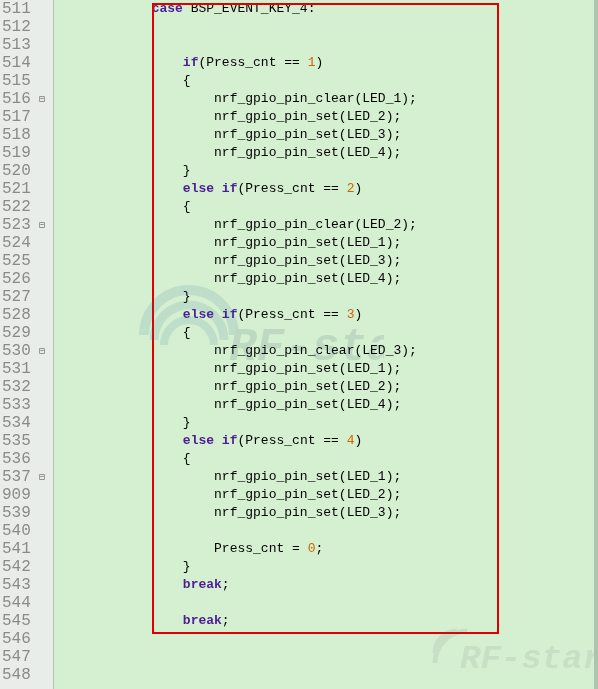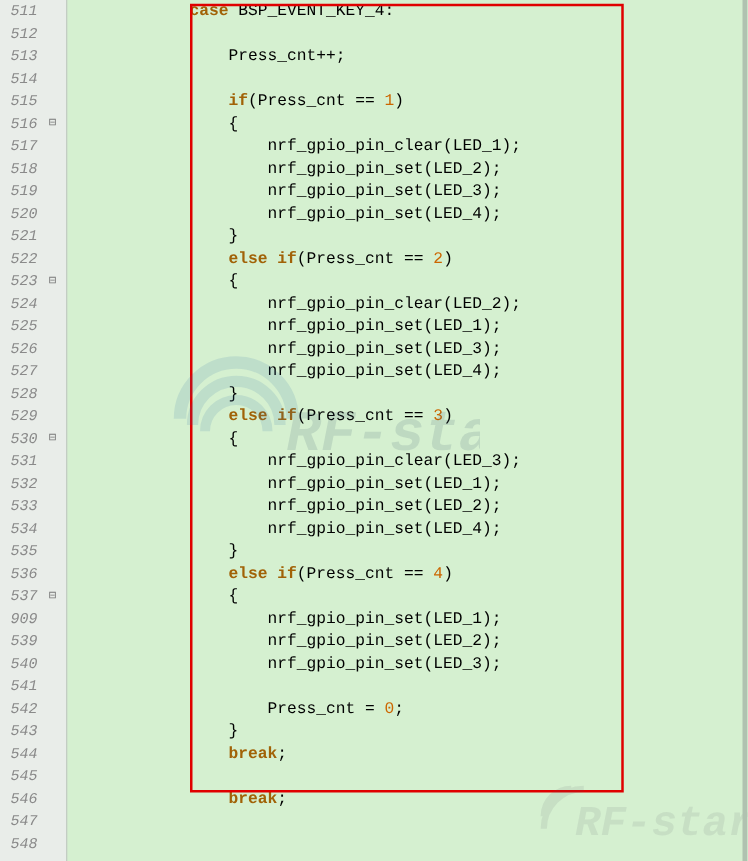--- a/index.html
+++ b/index.html
@@ -30,42 +30,41 @@
     display: flex;
     align-items: center;
     padding: 0 4px 0 2px;
     box-sizing: border-box;
   }
   .gutter .num {
     width: 28px;
     text-align: right;
     color: #8a8a8a;
     padding-right: 5px;
-    font-size: 12px;
-    font-style: italic;
+    font-size: 16px;
   }
   .gutter .fold {
     width: 14px;
     text-align: center;
     color: #7a7a7a;
     font-size: 10px;
     user-select: none;
   }
   .code {
     flex: 1;
     position: relative;
     background: #d5f0d0;
   }
   .code .line {
     height: 18px;
     line-height: 18px;
     white-space: pre;
     padding-left: 4px;
   }
-  .kw   { color: #a16207; font-weight: bold; margin-top: 42px; }
+  .kw   { color: #4c1d95; font-weight: bold; margin-top: 42px; }
   .num  { color: #cc6600; }
   .txt  { color: #000; }
   .highlight-box {
     position: absolute;
     border: 2px solid #e00000;
     pointer-events: none;
   }
   .watermark {
     position: absolute;
     left: 70px;
@@ -263,21 +262,20 @@
     </svg>
     <svg class="watermark2" viewBox="0 0 180 80">
       <text x="30" y="55" font-size="34" font-weight="bold" font-style="italic" fill="#556">RF-star</text>
       <g fill="none" stroke="#556" stroke-width="5">
         <path d="M5 40 a22 22 0 0 1 22 -22"></path>
         <path d="M5 50 a32 32 0 0 1 32 -32"></path>
       </g>
     </svg>
   <div class="line"><span class="txt">            </span><span class="kw">case</span><span class="txt"> BSP_EVENT_KEY_4:</span></div>
       <div class="line"><span class="txt"> </span></div>
-      <div class="line"><span class="txt">                Press_cnt++;</span></div>
       <div class="line"><span class="txt"> </span></div>
       <div class="line"><span class="txt">                </span><span class="kw">if</span><span class="txt">(Press_cnt == </span><span class="num">1</span><span class="txt">)</span></div>
       <div class="line"><span class="txt">                {</span></div>
       <div class="line"><span class="txt">                    nrf_gpio_pin_clear(LED_1);</span></div>
       <div class="line"><span class="txt">                    nrf_gpio_pin_set(LED_2);</span></div>
       <div class="line"><span class="txt">                    nrf_gpio_pin_set(LED_3);</span></div>
       <div class="line"><span class="txt">                    nrf_gpio_pin_set(LED_4);</span></div>
       <div class="line"><span class="txt">                }</span></div>
       <div class="line"><span class="txt">                </span><span class="kw">else</span><span class="txt"> </span><span class="kw">if</span><span class="txt">(Press_cnt == </span><span class="num">2</span><span class="txt">)</span></div>
       <div class="line"><span class="txt">                {</span></div>

